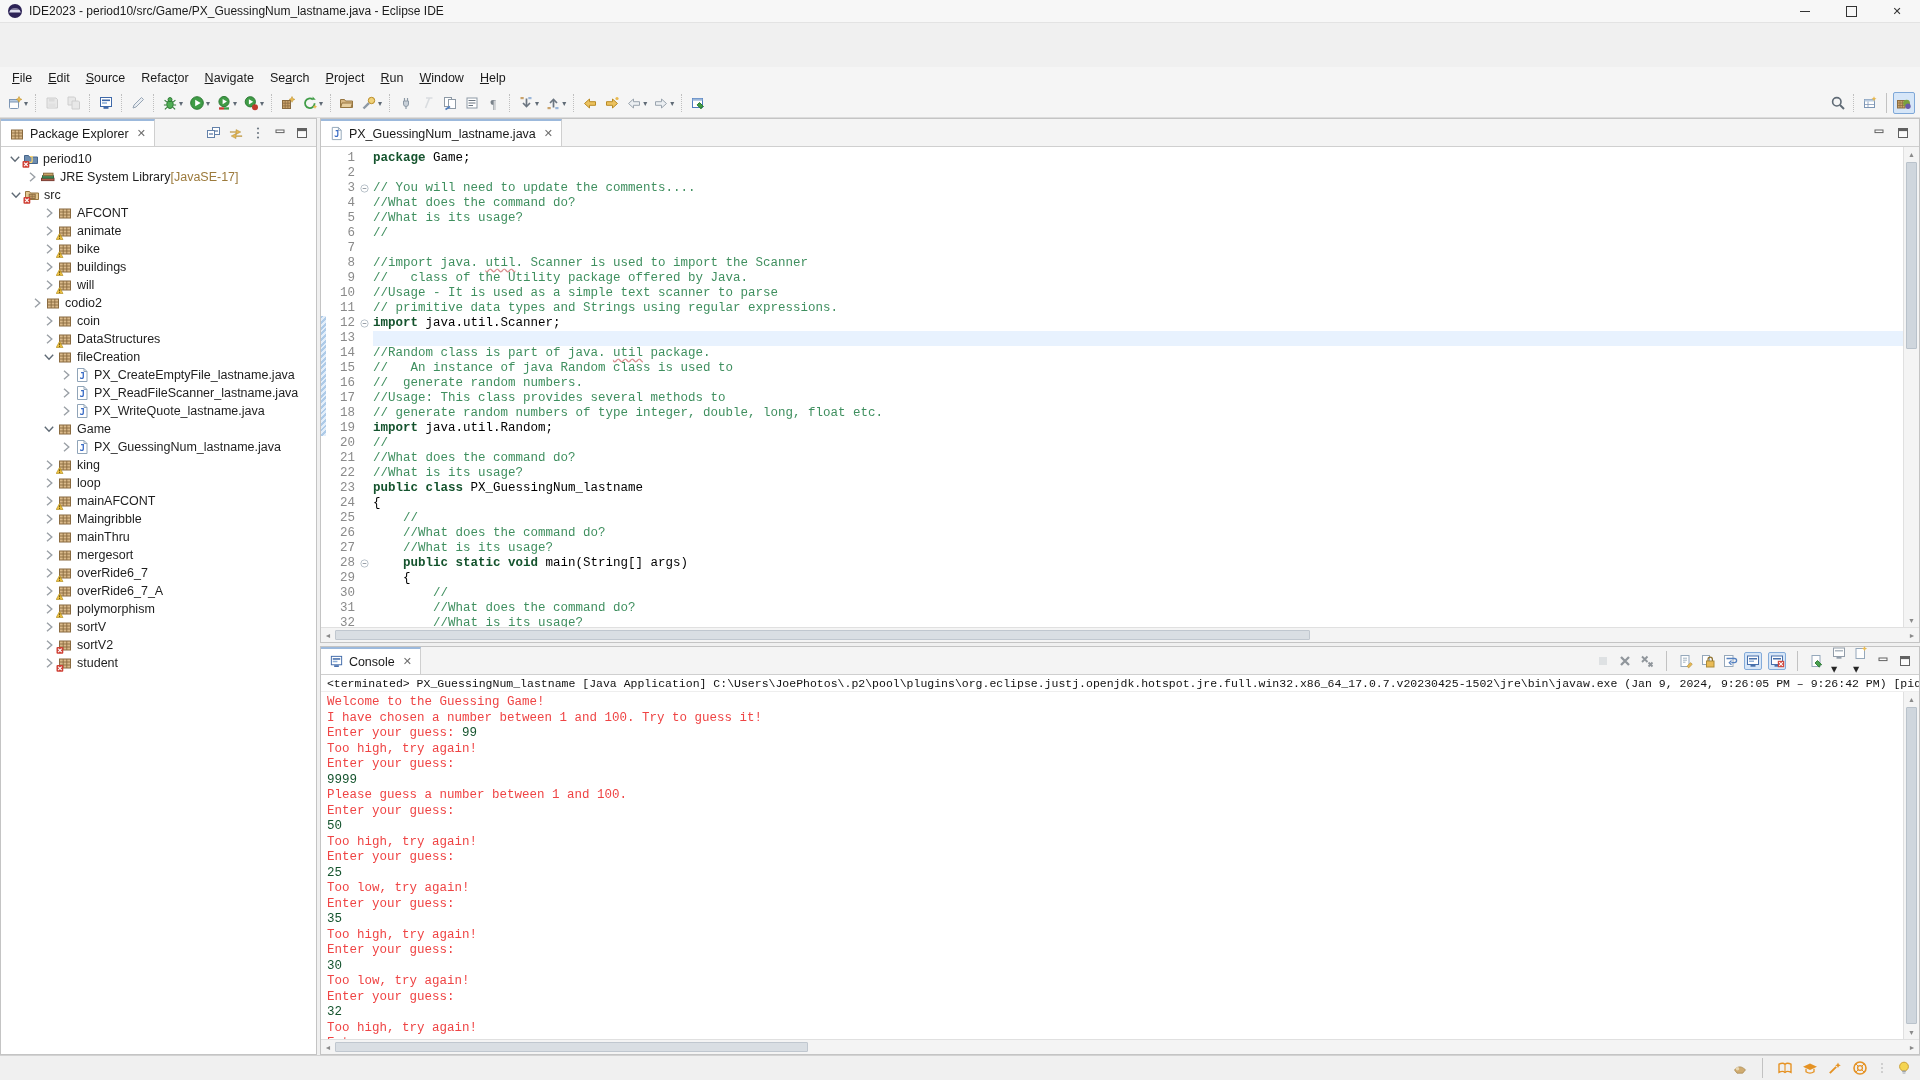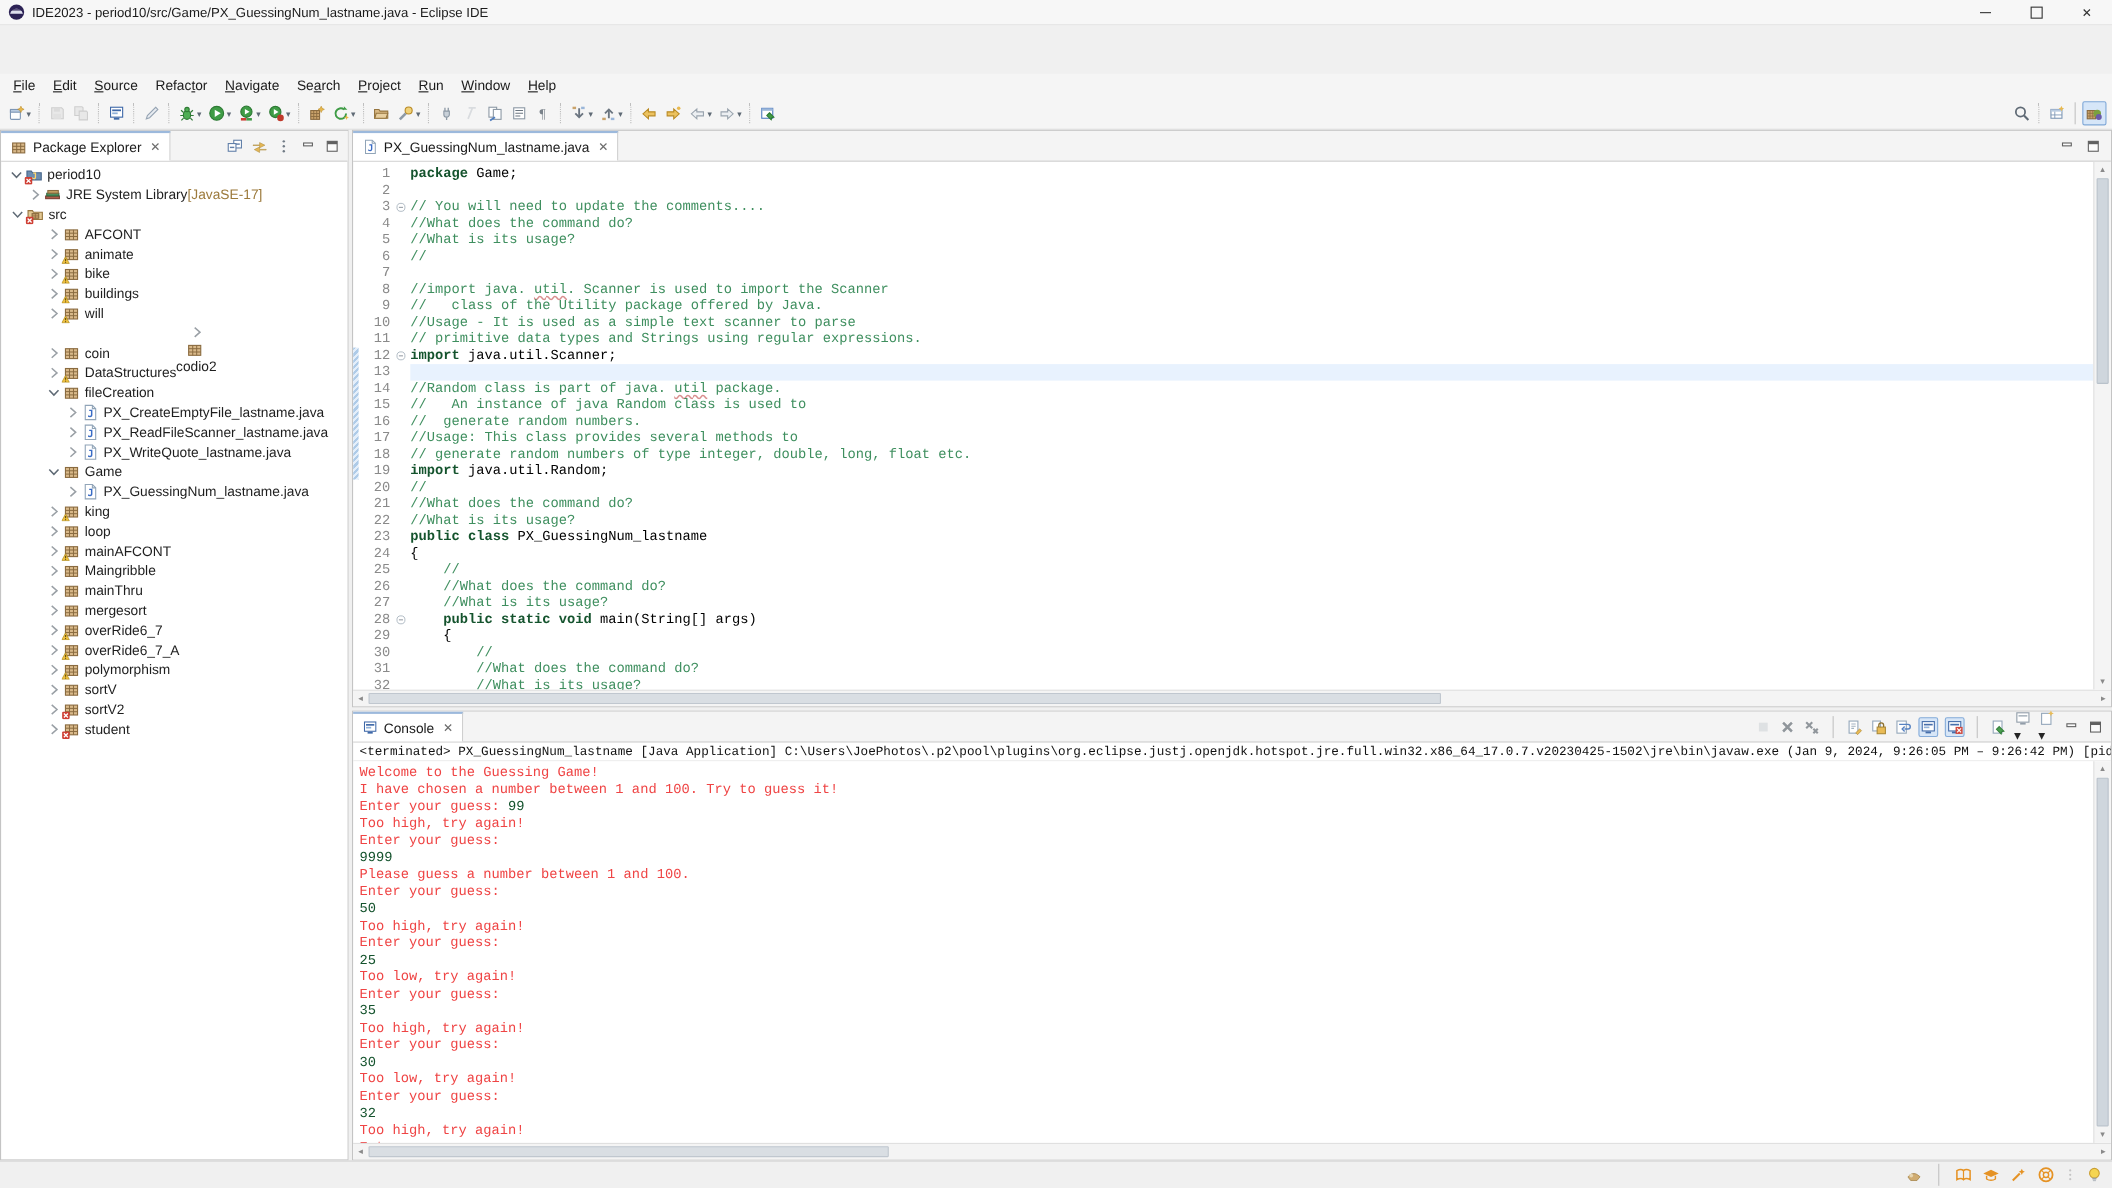--- a/index.html
+++ b/index.html
@@ -542,21 +542,21 @@
               <span class="badge">
                 <svg width="16" height="16" viewBox="0 0 16 16">
                   <path d="M3.6 9.3l3.4 6.2H.2z" fill="#f2c341" stroke="#a98618" stroke-width="0.6"></path>
                   <path d="M3.6 11.2v2" stroke="#6b5410" stroke-width="1.1"></path>
                   <circle cx="3.6" cy="14.4" r="0.6" fill="#6b5410"></circle>
                 </svg>
               </span>
             </span>
             <span class="tree-label">will</span>
           </div>
-          <div class="tree-row" style="padding-left: 40px; flex-direction: column;">
+          <div class="tree-row" style="padding-left: 28px;">
             <span class="twist">
               <svg width="16" height="16" viewBox="0 0 16 16">
                 <path d="M6 3.8L10.8 8 6 12.2" fill="none" stroke="#9aa0a6" stroke-width="1.4"></path>
               </svg>
             </span>
             <span class="tree-icon">
               <svg width="16" height="16" viewBox="0 0 16 16">
                 <rect x="2.5" y="4" width="11" height="9" fill="#d9b98a" stroke="#8a6b40"></rect>
                 <path d="M2.5 7h11M2.5 10h11M6.2 4v9M9.8 4v9" stroke="#8a6b40" stroke-width="0.9"></path>
               </svg>

